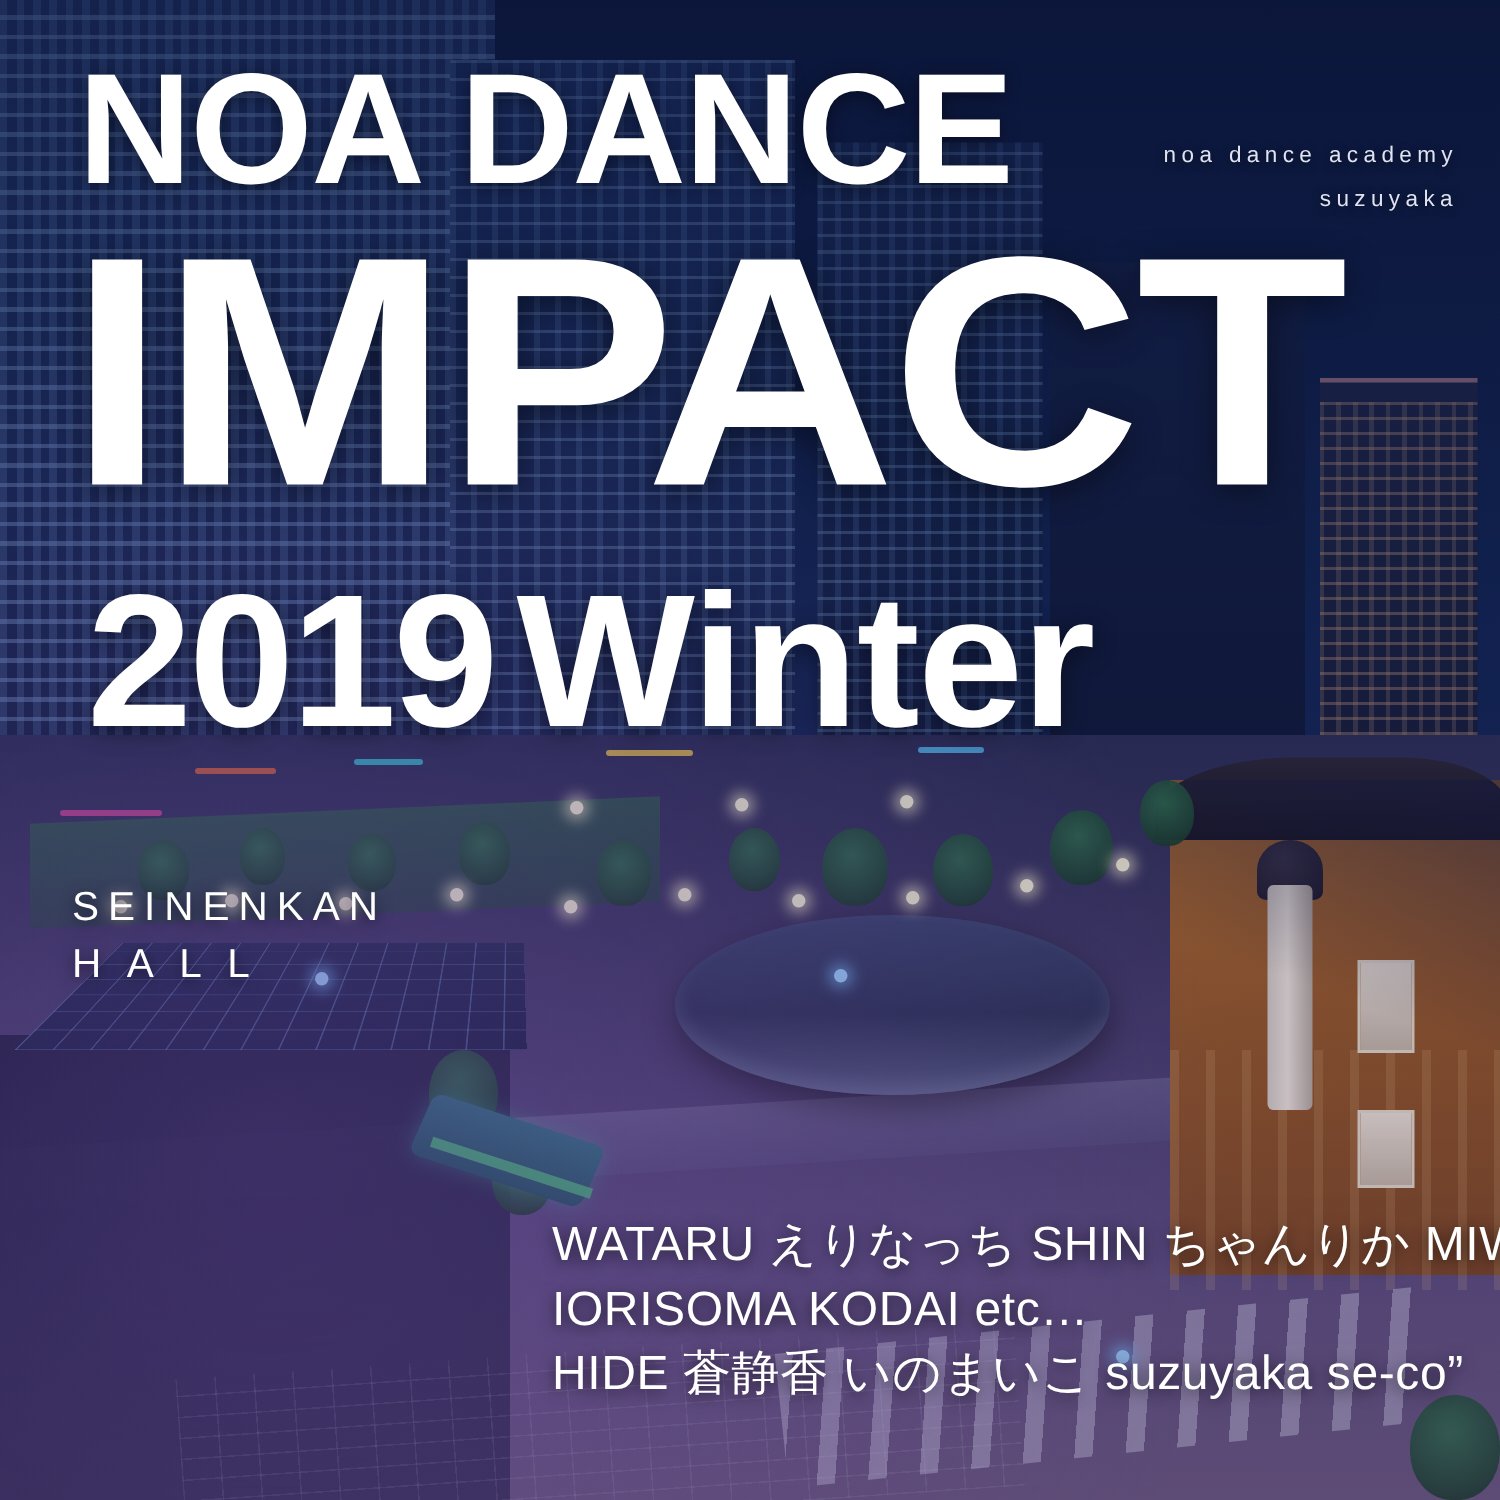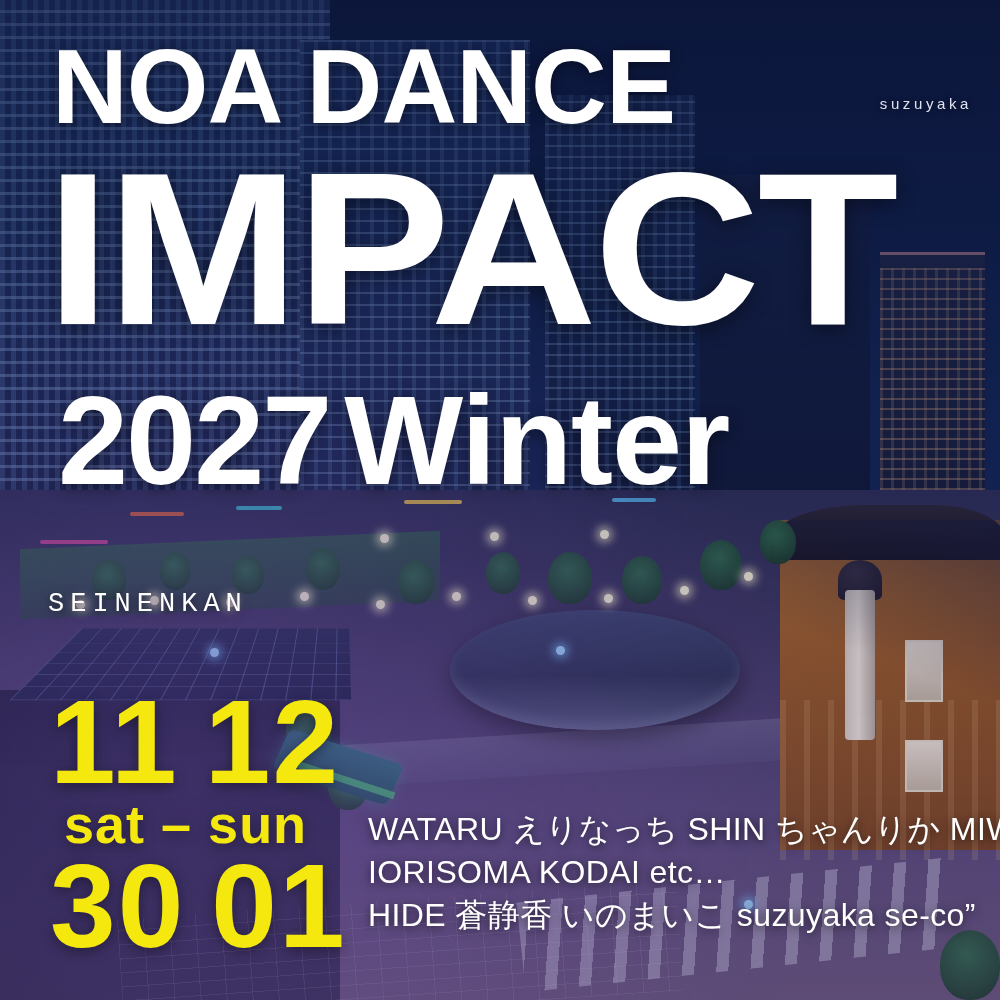--- a/index.html
+++ b/index.html
@@ -236,21 +236,21 @@
   .t-winter {
     font-size:126px; line-height:1; font-weight:bold; color:#fff;
     letter-spacing:-1px; margin-left:14px;
   }
   .t-venue {
     position:absolute; left:48px; top:585px;
     color:#fff; font-size:27px; font-weight:normal; line-height:1.42;
     text-shadow: 0 2px 10px rgba(0,0,0,.6);
   }
   .t-venue .l1 { letter-spacing:6px; display:block; }
-  .t-venue .l2 { letter-spacing:6px; display:block;font-family:Liberation Mono, monospace; }
+  .t-venue .l2 { letter-spacing:6px; display:block; }
   .t-venue .l3 { letter-spacing:17px; display:block; }
 
   .t-dates {
     position:absolute; left:50px; top:688px;
     color:#F5E80F;
     text-shadow: 0 3px 14px rgba(0,0,0,.4);
   }
   .t-dates .row-num {
     font-size:118px; line-height:.92; font-weight:bold; letter-spacing:2px;
     white-space:nowrap;
@@ -346,38 +346,35 @@
   <div class="neon" style="left:404px;top:500px;width:58px;background:#ffd24a;"></div>
   <div class="neon" style="left:612px;top:498px;width:44px;background:#5ac8ff;"></div>
 
   <div class="bg-layer grade"></div>
 
   <div class="text-layer">
 
     <div class="t-noa-dance">NOA DANCE</div>
 
     <div class="t-presents">
+      <div>noa dance academy</div>
       <div>suzuyaka</div>
     </div>
 
     <div class="t-impact">IMPACT</div>
 
     <div class="t-year-wrap">
-      <span class="t-year">2027</span><span class="t-winter">Winter</span>
+      <span class="t-year">2019</span><span class="t-winter">Winter</span>
     </div>
 
     <div class="t-venue">
       <span class="l2">SEINENKAN</span>
+      <span class="l3">HALL</span>
     </div>
 
-    <div class="t-dates">
-      <div class="row-num"><span>11</span><span class="gap"></span><span>12</span></div>
-      <div class="row-day"><span>sat</span><span class="dash">–</span><span>sun</span></div>
-      <div class="row-num"><span>30</span><span class="gap"></span><span>01</span></div>
-    </div>
 
     <div class="t-lineup">
       <div>WATARU えりなっち SHIN ちゃんりか MIWA</div>
       <div>IORISOMA  KODAI  etc…</div>
       <div>HIDE  蒼静香  いのまいこ  suzuyaka se-co”</div>
     </div>
 
   </div>
 </div>
 

